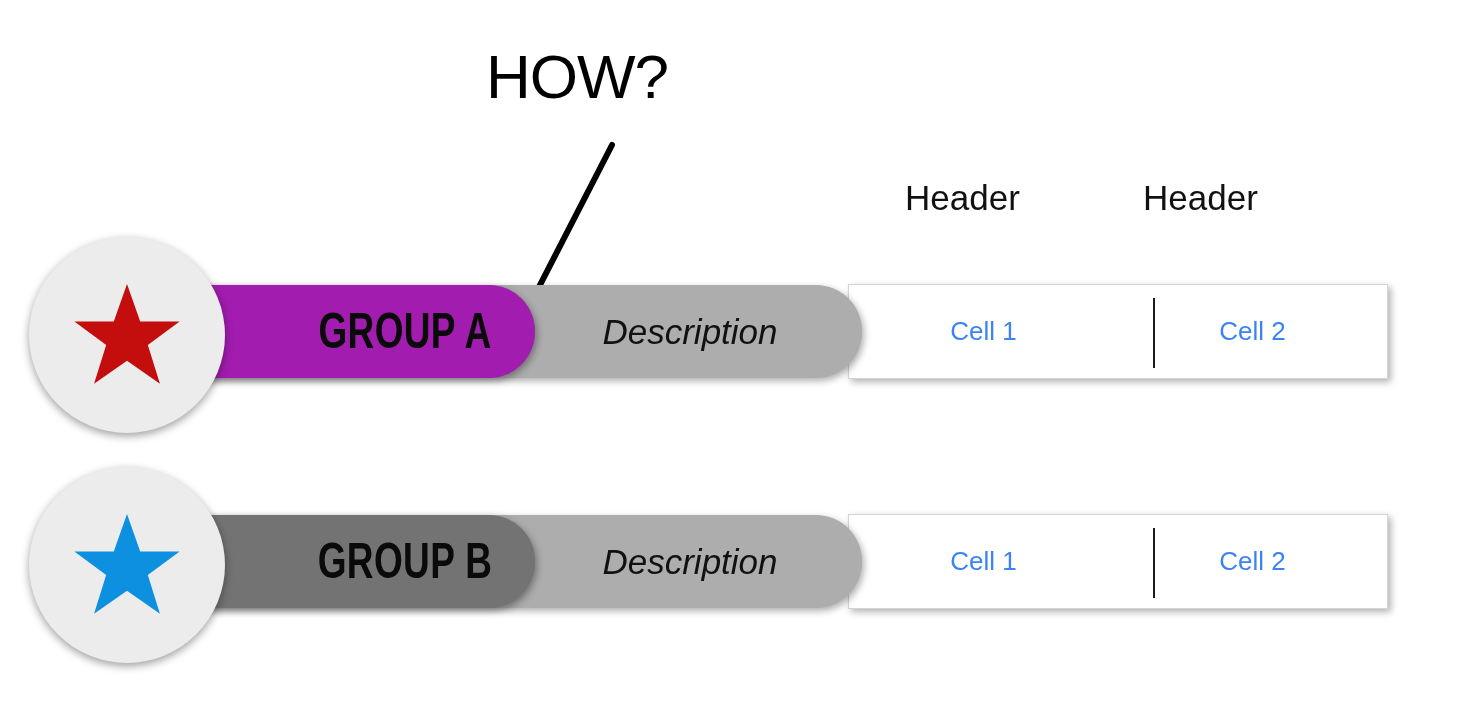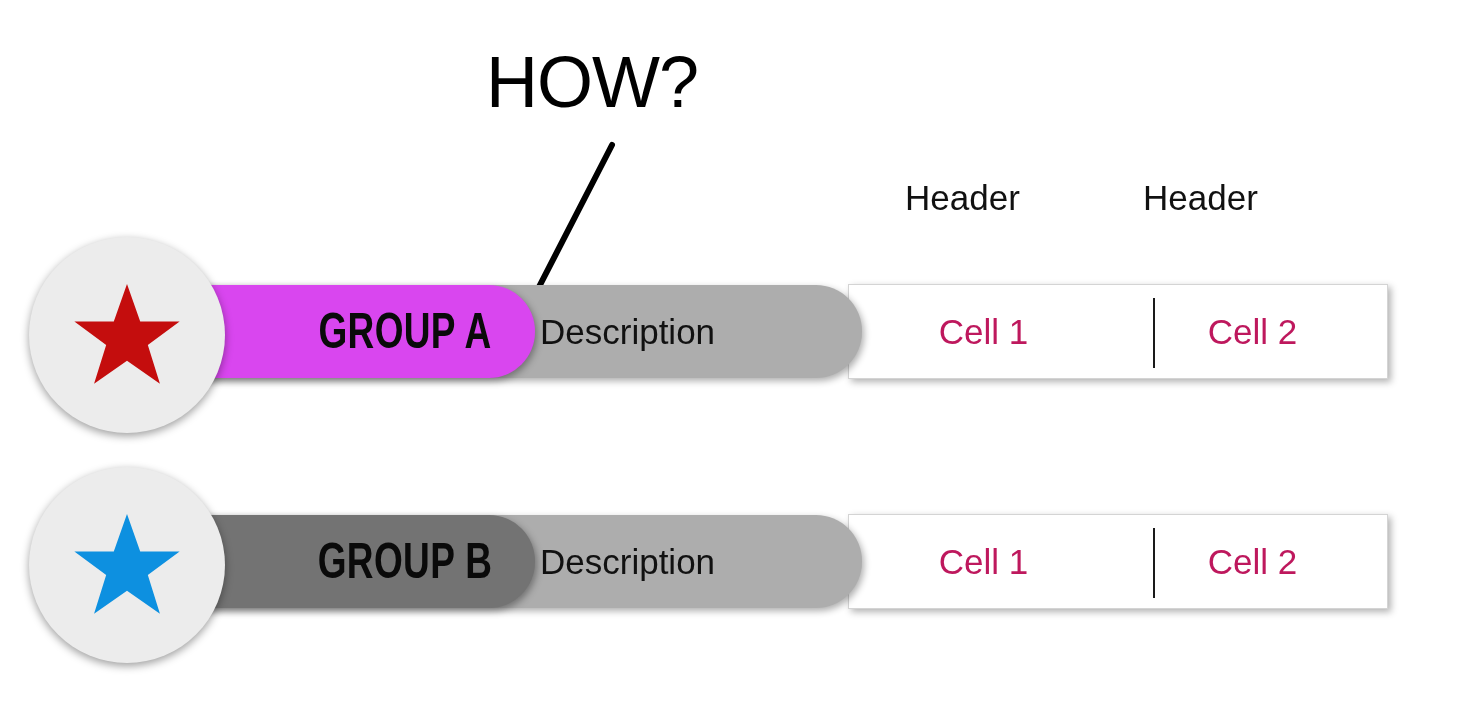--- a/index.html
+++ b/index.html
@@ -21,21 +21,21 @@
     left: 0; top: 0;
     width: 1464px;
     height: 702px;
   }
 
   
   .callout-label {
     position: absolute;
     left: 486px;
     top: 46px;
-    font-size: 72px;
+    font-size: 62px;
     font-weight: 300;
     letter-spacing: -1px;
     color: #000000;
     line-height: 1;
     white-space: nowrap;
     text-align: right;
   }
   .callout-line-svg {
     position: absolute;
     left: 500px;
@@ -101,22 +101,22 @@
   .cell-row {
     position: absolute;
     left: 0; top: 0;
     width: 100%; height: 100%;
     display: flex;
     align-items: center;
   }
   .cell {
     flex: 1 1 50%;
     text-align: center;
-    font-size: 35px;
-    color: #be185d;
+    font-size: 26px;
+    color: #3b82f6;
     white-space: nowrap;
   }
   .cell-divider {
     position: absolute;
     left: 304px;
     top: 13px;
     width: 2px;
     height: 70px;
     background: #1a1a1a;
   }
@@ -133,23 +133,25 @@
     box-shadow: 2px 3px 7px rgba(0,0,0,0.32);
     z-index: 2;
   }
   .desc-text {
     position: absolute;
     left: 360px;
     top: 0;
     width: 300px;
     height: 93px;
     line-height: 93px;
+    text-align: center;
     font-size: 35px;
     color: #111111;
     white-space: nowrap;
+    font-style: italic;
   }
 
   
   .group-bar {
     position: absolute;
     left: 150px;
     top: 55px;
     width: 385px;
     height: 93px;
     border-radius: 0 46px 46px 0;
@@ -194,21 +196,21 @@
         <div class="cell">Cell 1</div>
         <div class="cell">Cell 2</div>
       </div>
       <div class="cell-divider"></div>
     </div>
 
     <div class="desc-bar">
       <div class="desc-text">Description</div>
     </div>
 
-    <div class="group-bar" style="background:#d946ef;">
+    <div class="group-bar" style="background:#a21caf;">
       <div class="group-label">GROUP A</div>
     </div>
 
     <div class="badge-circle">
       <svg class="badge-star" viewBox="0 0 100 95">
         <polygon points="50,2 61.8,35.5 97,35.5 68.6,56.5 79.4,91 50,70.5 20.6,91 31.4,56.5 3,35.5 38.2,35.5" fill="#c40d0d"></polygon>
       </svg>
     </div>
 
   </div>

